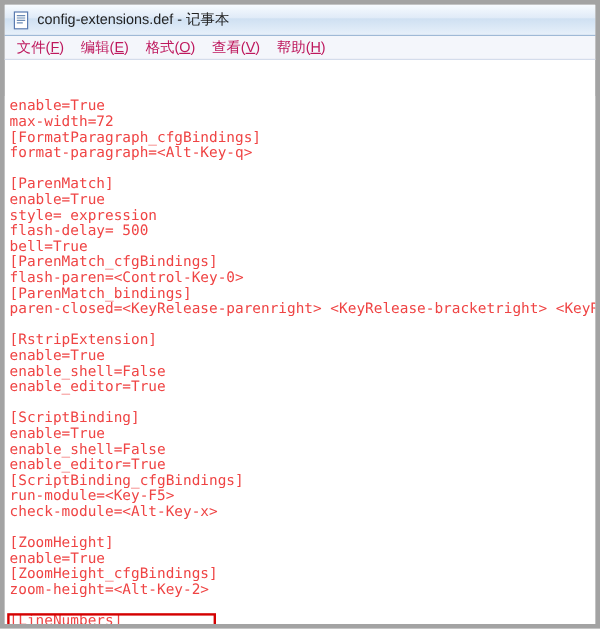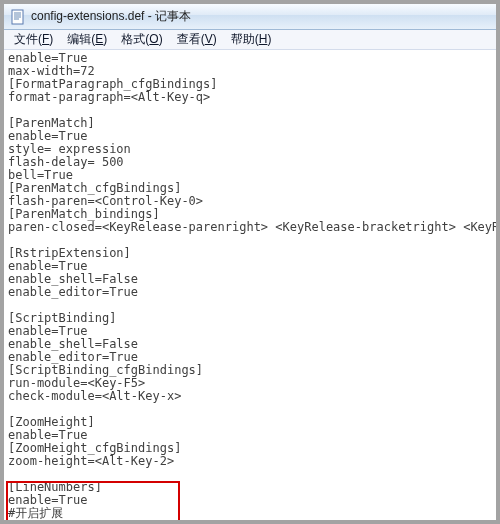--- a/index.html
+++ b/index.html
@@ -37,39 +37,40 @@
   }
   .menubar {
     height: 20px;
     background: #f4f6fb;
     border-bottom: 1px solid #d4dceb;
     display: flex;
     align-items: center;
     padding: 0 4px;
     gap: 2px;
     font-size: 12px;
-    color: #0f172a;
+    color: #be185d;
   }
   .menu-item {
     padding: 1px 6px;
     cursor: default;
     white-space: nowrap;
   }
   .menu-mnemonic { text-decoration: underline; }
   .editor {
     flex: 1;
     background: #fff;
     padding: 2px 4px 4px 4px;
     font-family: "SimSun", "MS Gothic", monospace;
     font-size: 12px;
     line-height: 13px;
-    color: #404040;
+    color: #ef4444;
     white-space: pre;
     position: relative;
     overflow: hidden;
+    margin-top: 30px;
   }
   .red-box {
     position: absolute;
     border: 2px solid #d40000;
     pointer-events: none;
   }
 </style>
 </head>
 <body>
 

